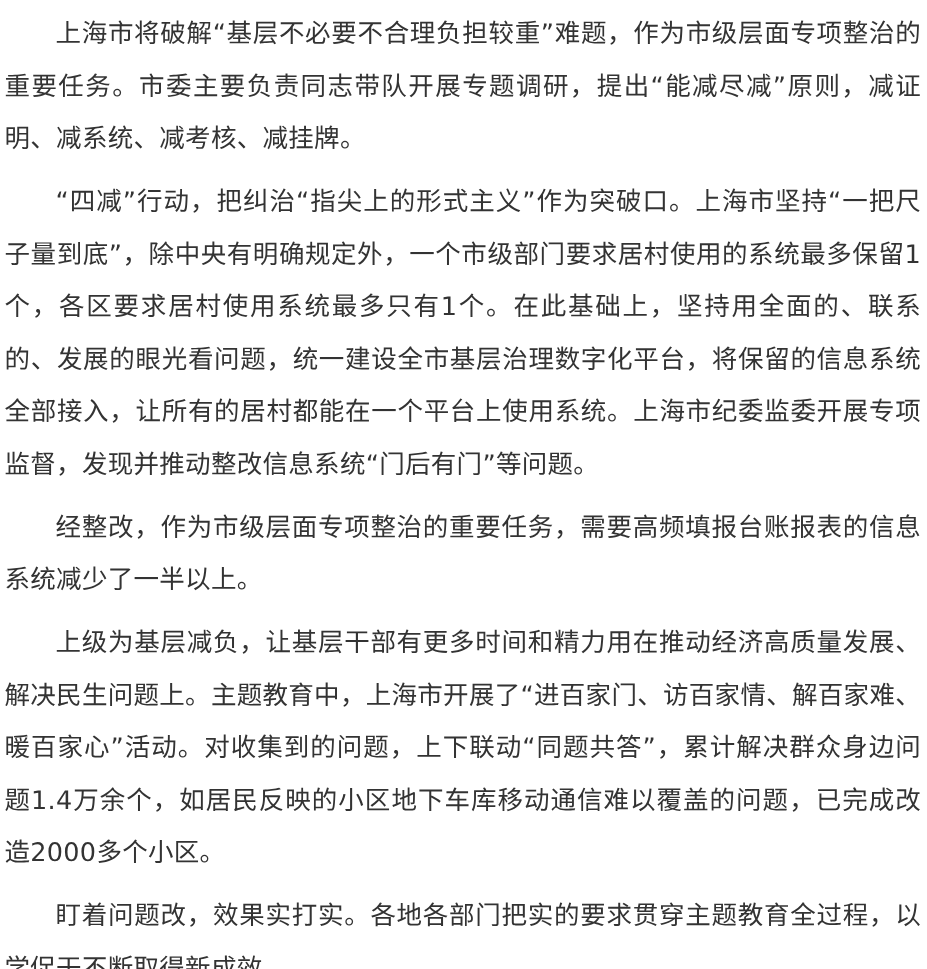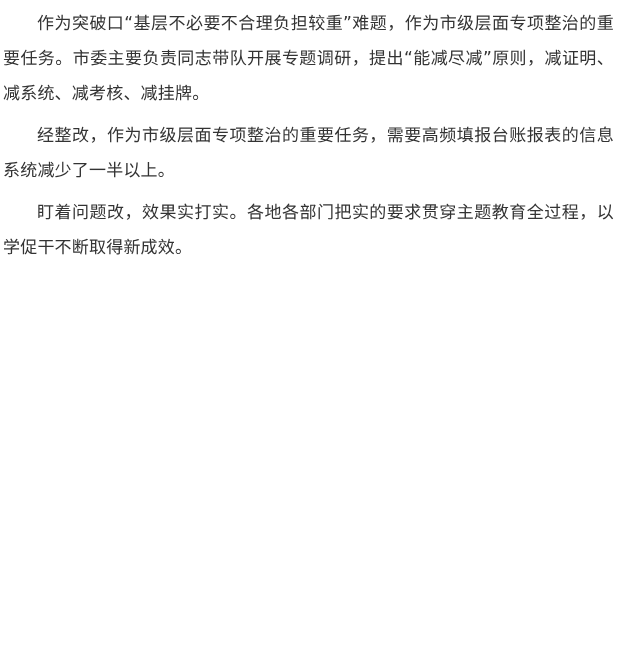--- a/index.html
+++ b/index.html
@@ -26,16 +26,18 @@
   }
   .article p {
     margin: 0 0 7px 0;
     text-indent: 2em;
   }
 </style>
 </head>
 <body>
 
 <div class="article">
-  <p>作为突破口“基层不必要不合理负担较重”难题，作为市级层面专项整治的重要任务。市委主要负责同志带队开展专题调研，提出“能减尽减”原则，减证明、减系统、减考核、减挂牌。</p>
+  <p>上海市将破解“基层不必要不合理负担较重”难题，作为市级层面专项整治的重要任务。市委主要负责同志带队开展专题调研，提出“能减尽减”原则，减证明、减系统、减考核、减挂牌。</p>
+  <p>“四减”行动，把纠治“指尖上的形式主义”作为突破口。上海市坚持“一把尺子量到底”，除中央有明确规定外，一个市级部门要求居村使用的系统最多保留1个，各区要求居村使用系统最多只有1个。在此基础上，坚持用全面的、联系的、发展的眼光看问题，统一建设全市基层治理数字化平台，将保留的信息系统全部接入，让所有的居村都能在一个平台上使用系统。上海市纪委监委开展专项监督，发现并推动整改信息系统“门后有门”等问题。</p>
   <p>经整改，作为市级层面专项整治的重要任务，需要高频填报台账报表的信息系统减少了一半以上。</p>
+  <p>上级为基层减负，让基层干部有更多时间和精力用在推动经济高质量发展、解决民生问题上。主题教育中，上海市开展了“进百家门、访百家情、解百家难、暖百家心”活动。对收集到的问题，上下联动“同题共答”，累计解决群众身边问题1.4万余个，如居民反映的小区地下车库移动通信难以覆盖的问题，已完成改造2000多个小区。</p>
   <p>盯着问题改，效果实打实。各地各部门把实的要求贯穿主题教育全过程，以学促干不断取得新成效。</p>
 </div>
 
 </body></html>

